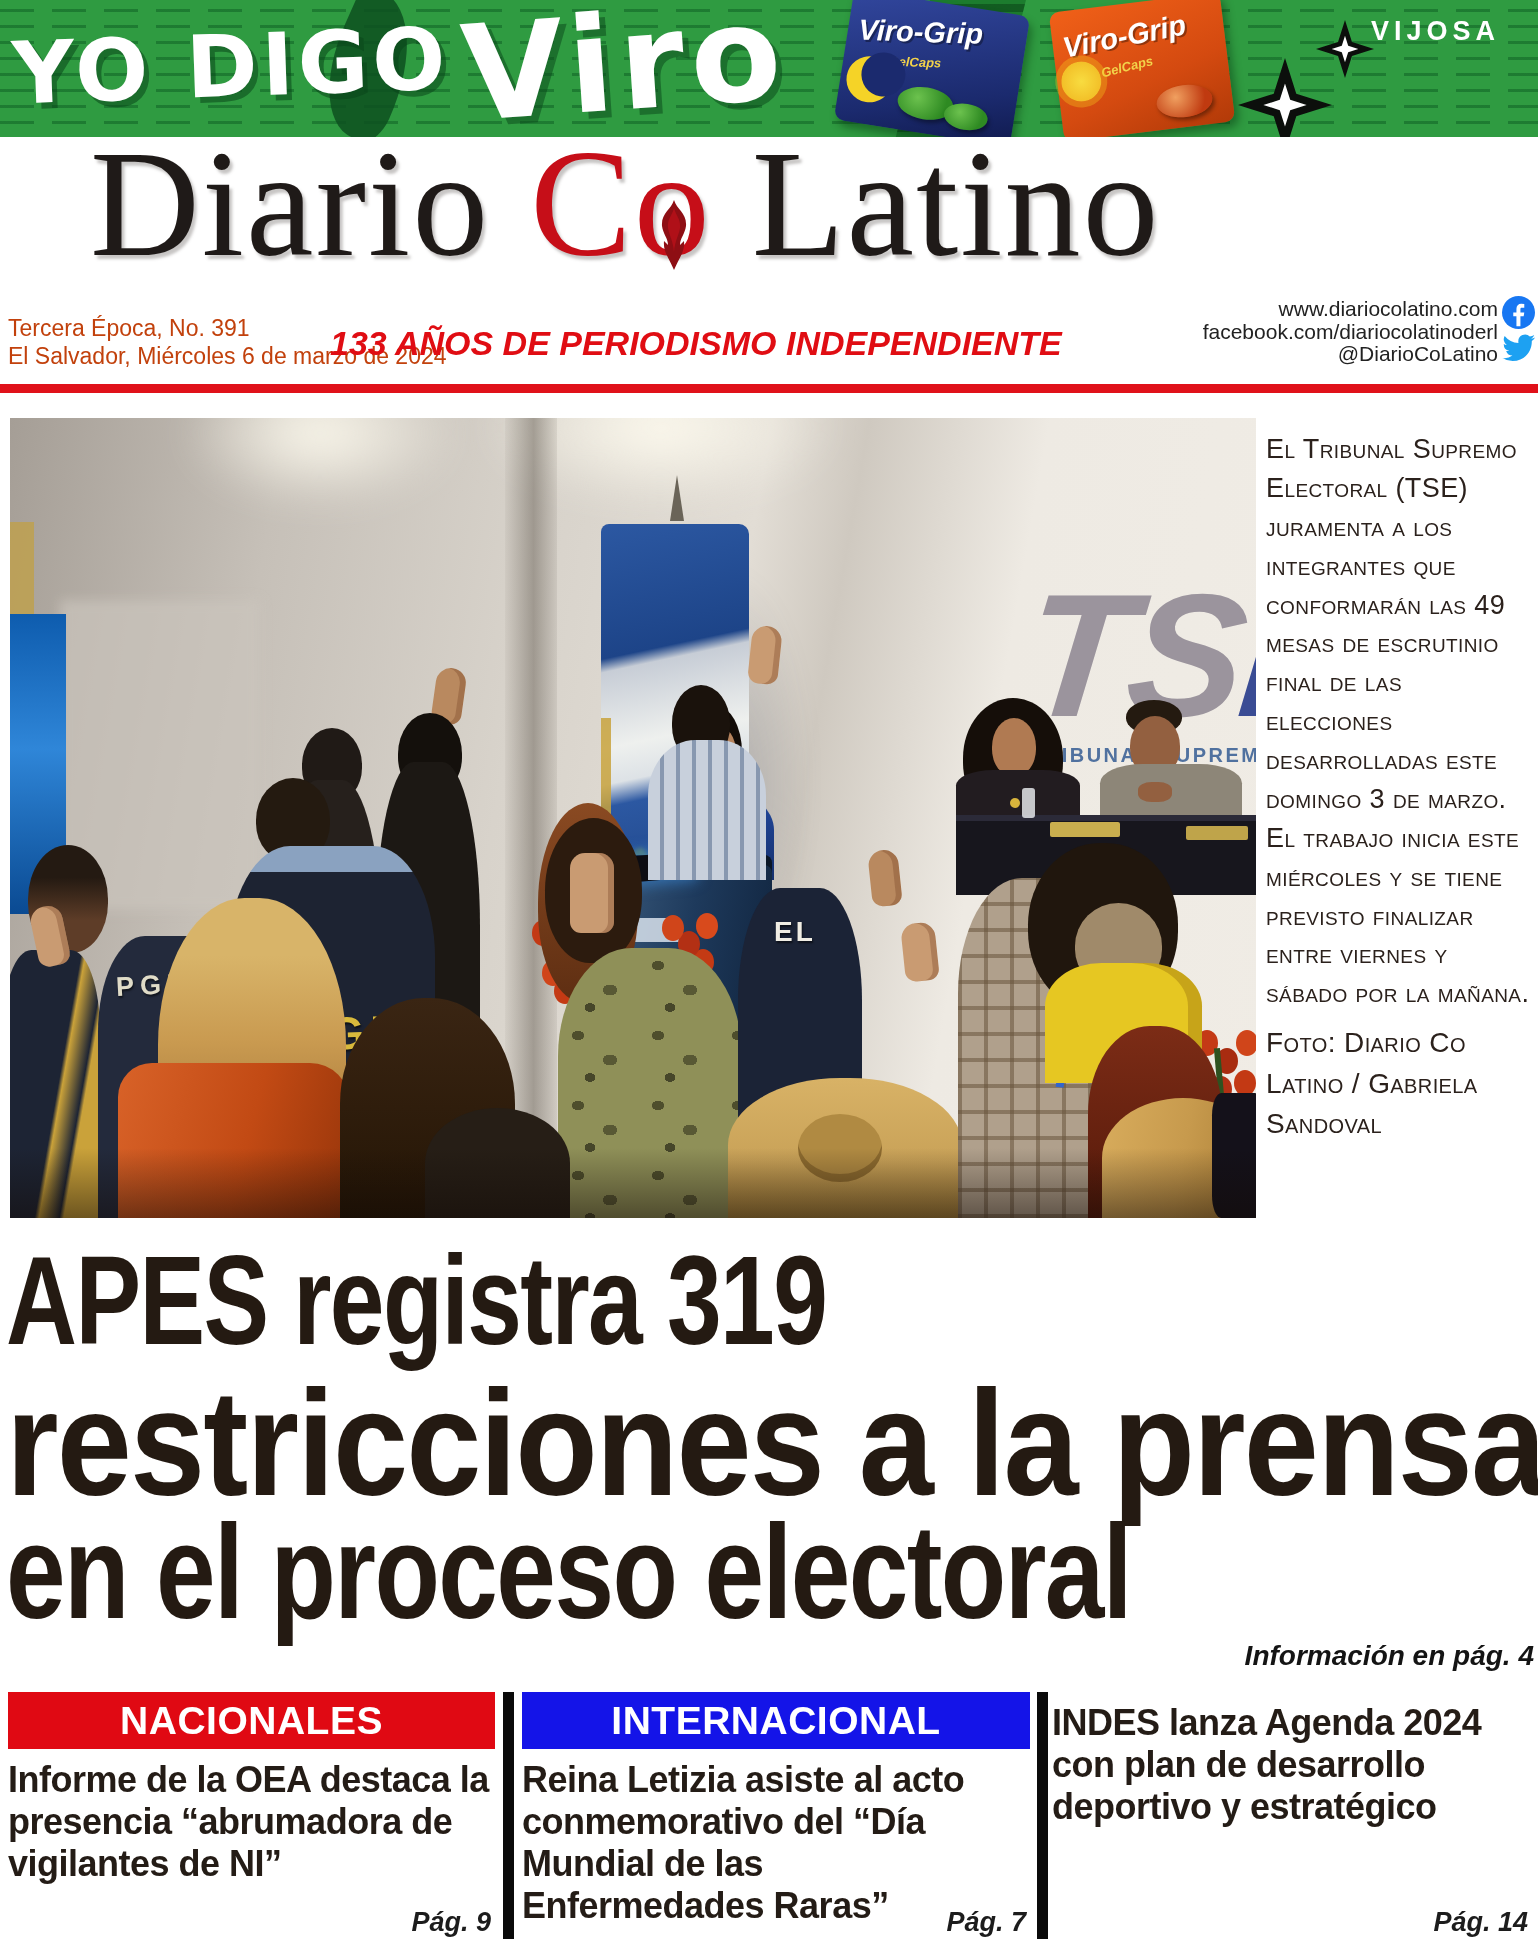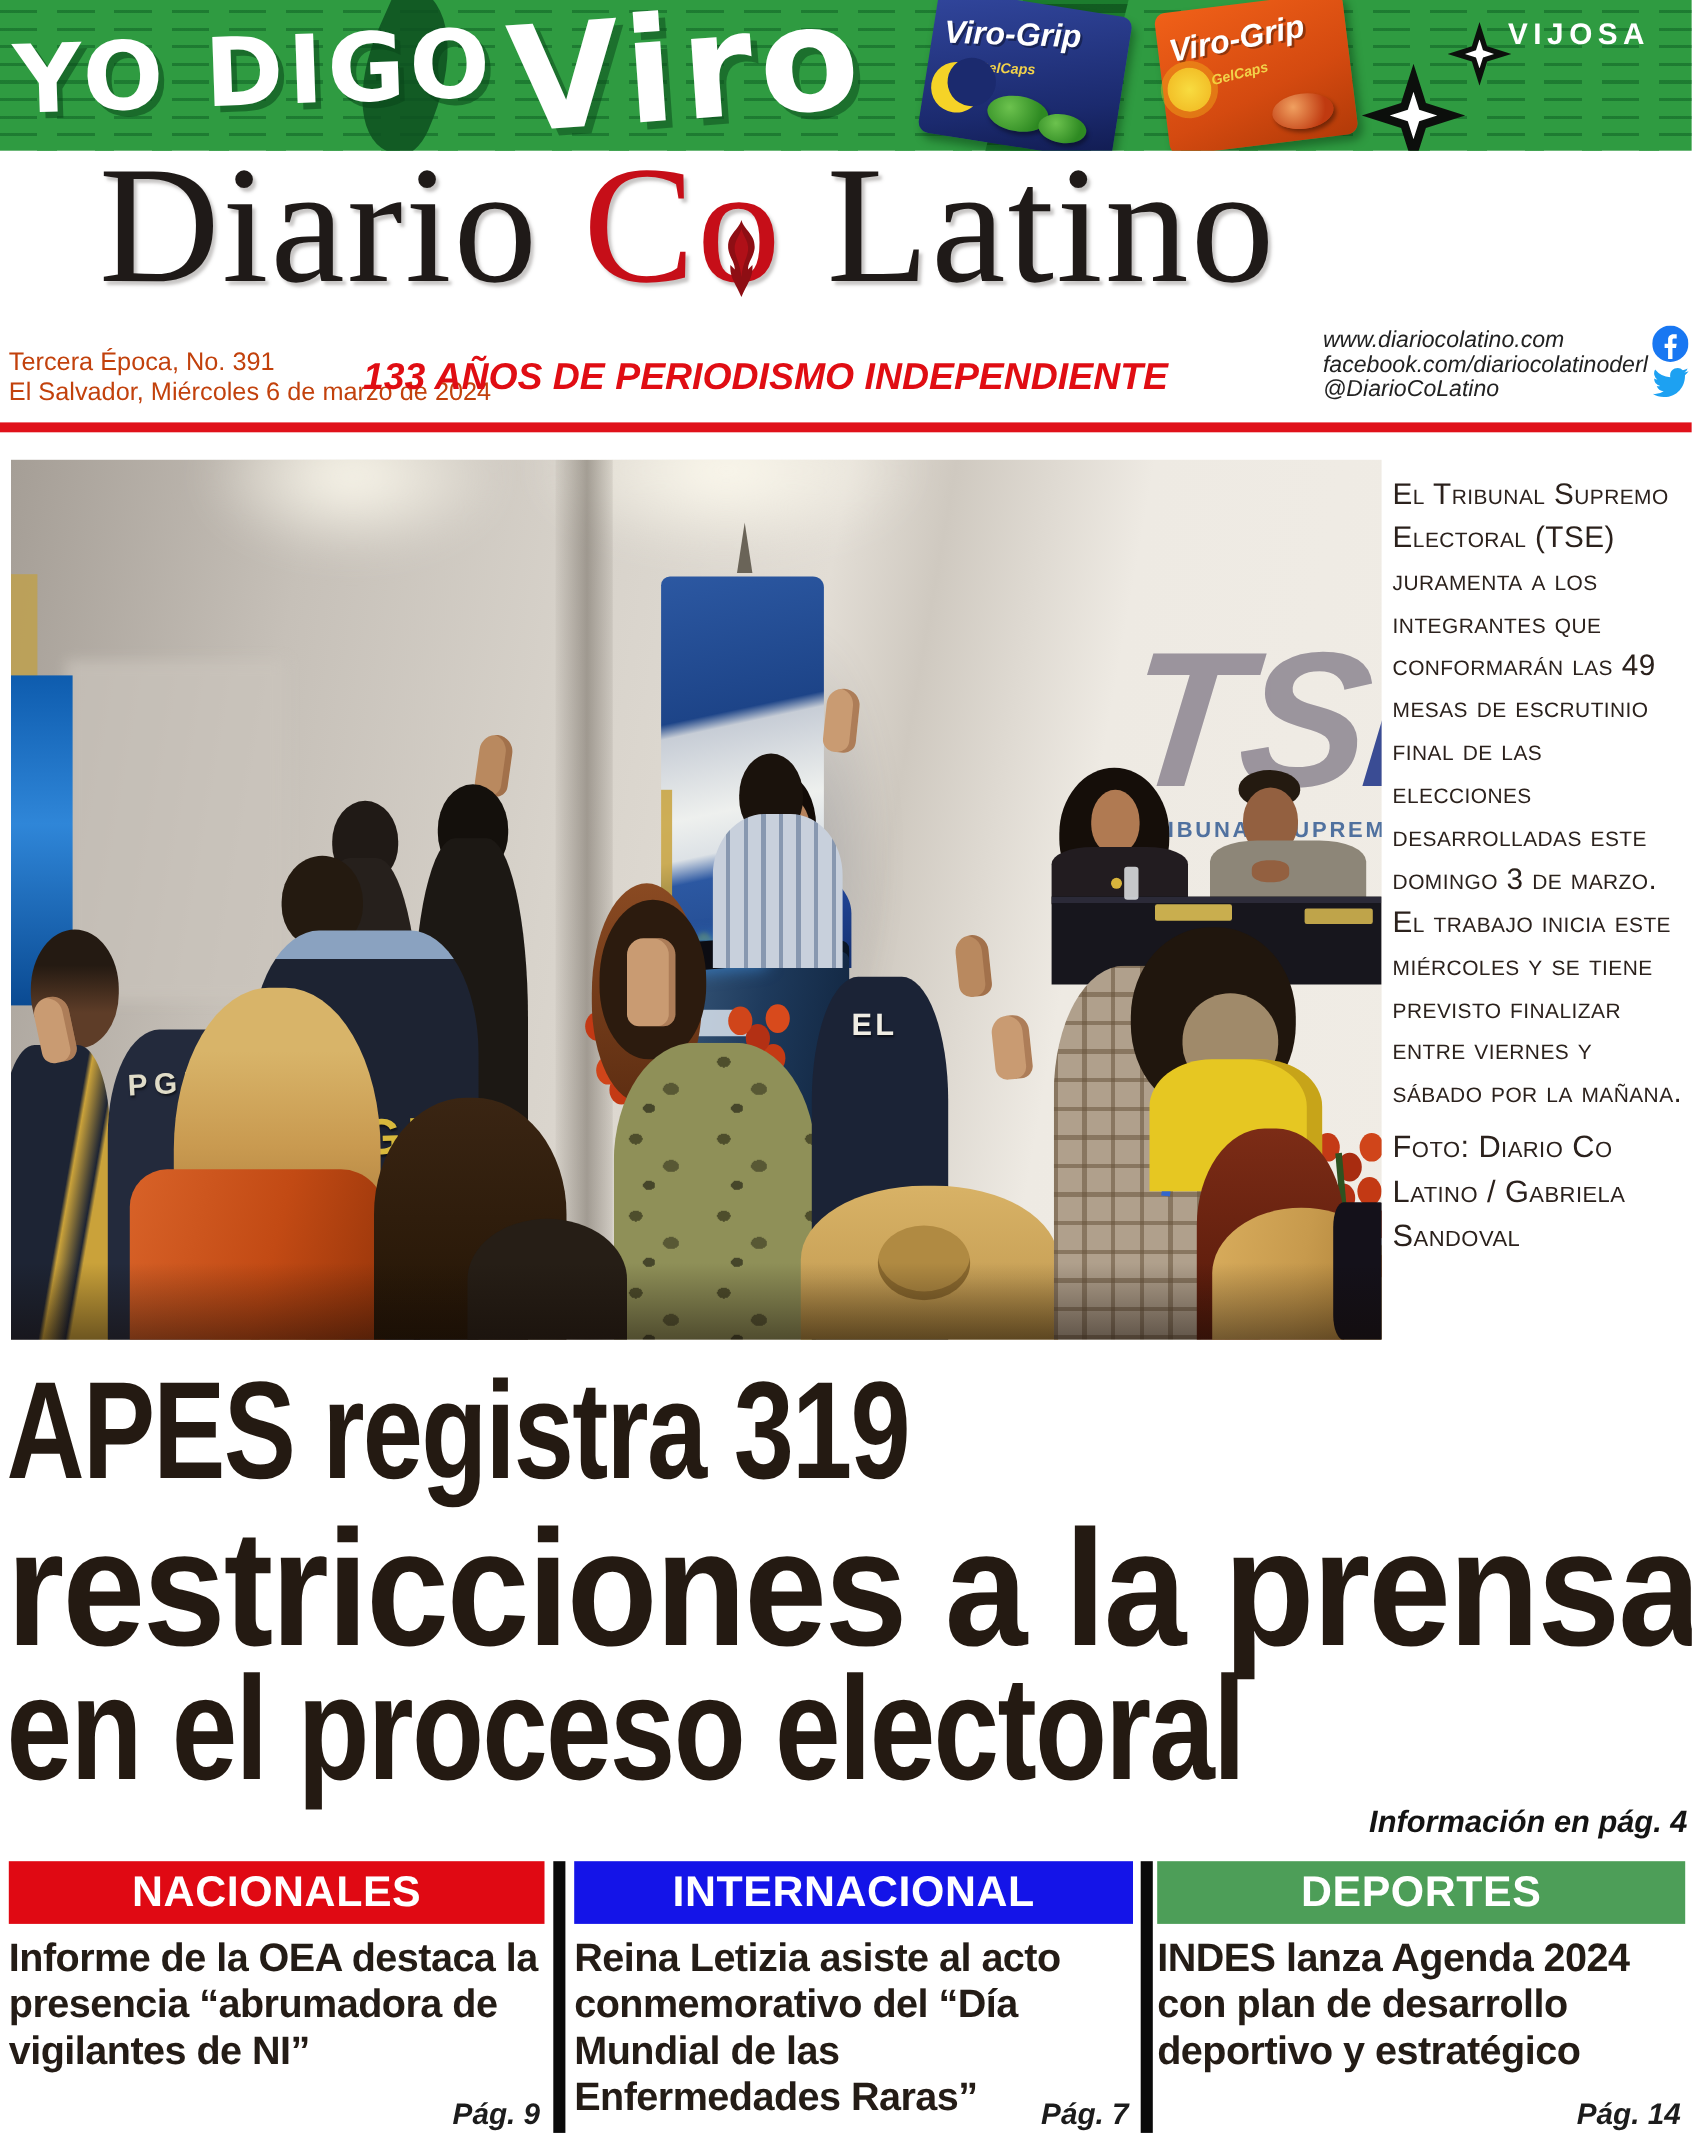--- a/index.html
+++ b/index.html
@@ -44,21 +44,21 @@
       clip-path:polygon(50% 0,62% 38%,100% 50%,62% 62%,50% 100%,38% 62%,0 50%,38% 38%);}
   .vijosa{right:38px;top:16px;font-weight:800;font-size:27px;color:#fff;letter-spacing:5px;}
   
   .mast{left:90px;top:128px;width:1100px;font-family:"Liberation Serif",serif;font-size:152px;line-height:1;
       color:#1f1a18;letter-spacing:2px;white-space:nowrap;text-shadow:3px 4px 3px rgba(95,90,85,.35);}
   .mast .red{color:#c60e18;}
   .o-wrap{position:relative;display:inline-block;color:#c60e18;}
   .o-wrap svg{position:absolute;left:52%;bottom:10px;transform:translateX(-50%);}
   .edition{left:8px;top:314px;font-size:23px;line-height:28px;color:#c2410c;}
   .tagline{left:330px;top:324px;width:670px;text-align:center;font-style:italic;font-weight:700;font-size:34px;color:#e00d13;white-space:nowrap;}
-  .social{right:40px;top:298px;text-align:left;font-size:21px;line-height:22.5px;color:#222;font-style:italic;}
+  .social{right:40px;top:298px;text-align:right;font-size:21px;line-height:22.5px;color:#222;}
   .soc-icons{right:2px;top:296px;width:36px;}
   .rule{left:0;top:384px;width:1538px;height:9px;background:#e0111a;}
   
   .photo{left:10px;top:418px;width:1246px;height:800px;overflow:hidden;
       background:linear-gradient(100deg,#a59e96 0%,#c6c0b8 20%,#d8d3cb 40%,#e2ddd5 55%,#cfc9c0 62%,#eeeae3 75%,#f0ece5 100%);}
   .glow{border-radius:50%;filter:blur(18px);background:radial-gradient(closest-side,rgba(255,252,240,.95),rgba(255,252,240,0));}
   .head{position:absolute;border-radius:50% 50% 46% 46%;}
   .fig{position:absolute;}
   .hand{position:absolute;width:32px;height:60px;background:#c99b72;border-radius:15px 15px 11px 11px;
       box-shadow:inset -6px 0 0 rgba(120,70,40,.35);}
@@ -258,16 +258,15 @@
   <div class="sec-page">Pág. 9</div>
 </div>
 <div class="divider" style="left:503px;"></div>
 <div class="section" style="left:522px;width:508px;">
   <div class="sec-banner" style="background-color: rgb(20, 20, 232);">INTERNACIONAL</div>
   <div class="sec-headline" style="width:448px;">Reina Letizia asiste al acto conmemorativo del “Día Mundial de las Enfermedades Raras”</div>
   <div class="sec-page">Pág. 7</div>
 </div>
 <div class="divider" style="left:1037px;"></div>
 <div class="section" style="left:1052px;width:480px;">
-  <div class="sec-banner" style="background-color: rgb(77, 158, 88);">DEPORTES</div>
   <div class="sec-headline">INDES lanza Agenda 2024 con plan de desarrollo deportivo y estratégico</div>
   <div class="sec-page">Pág. 14</div>
 </div>
 
 </body></html>

